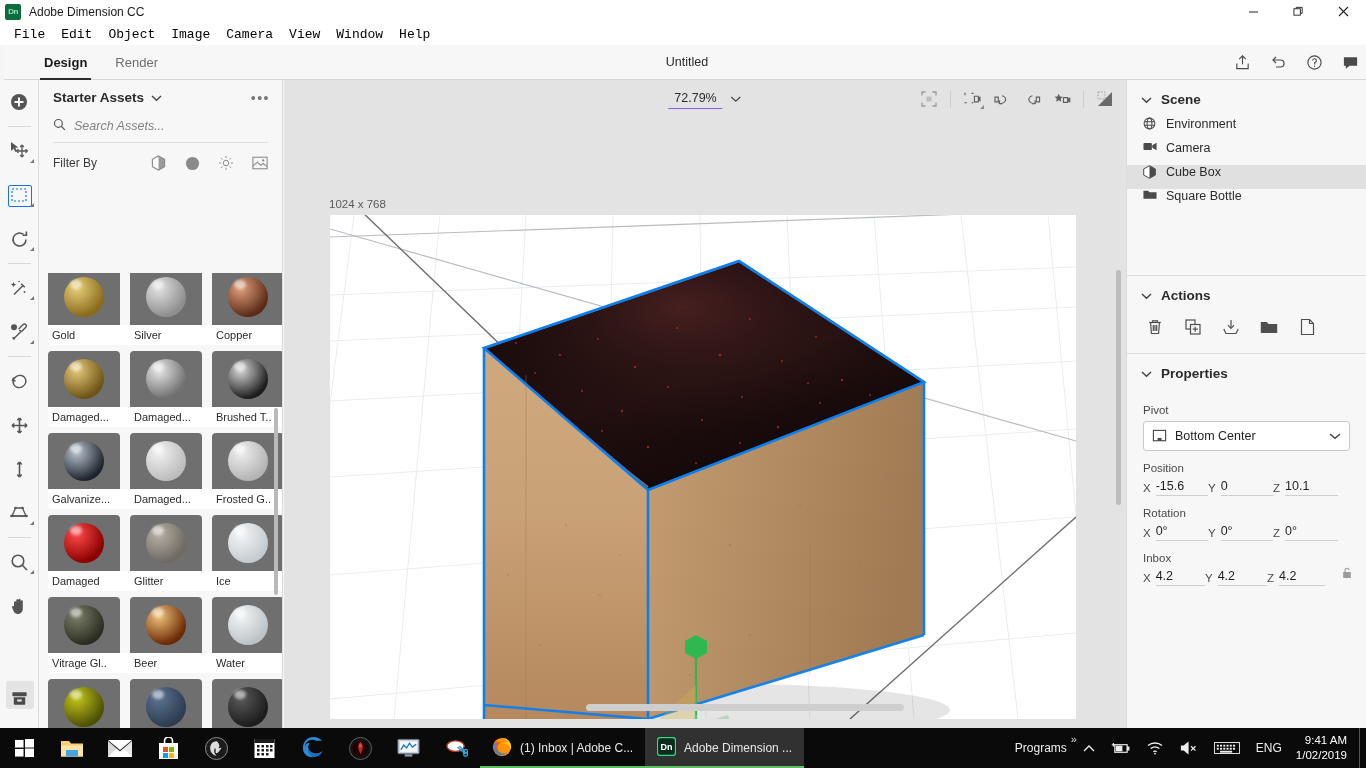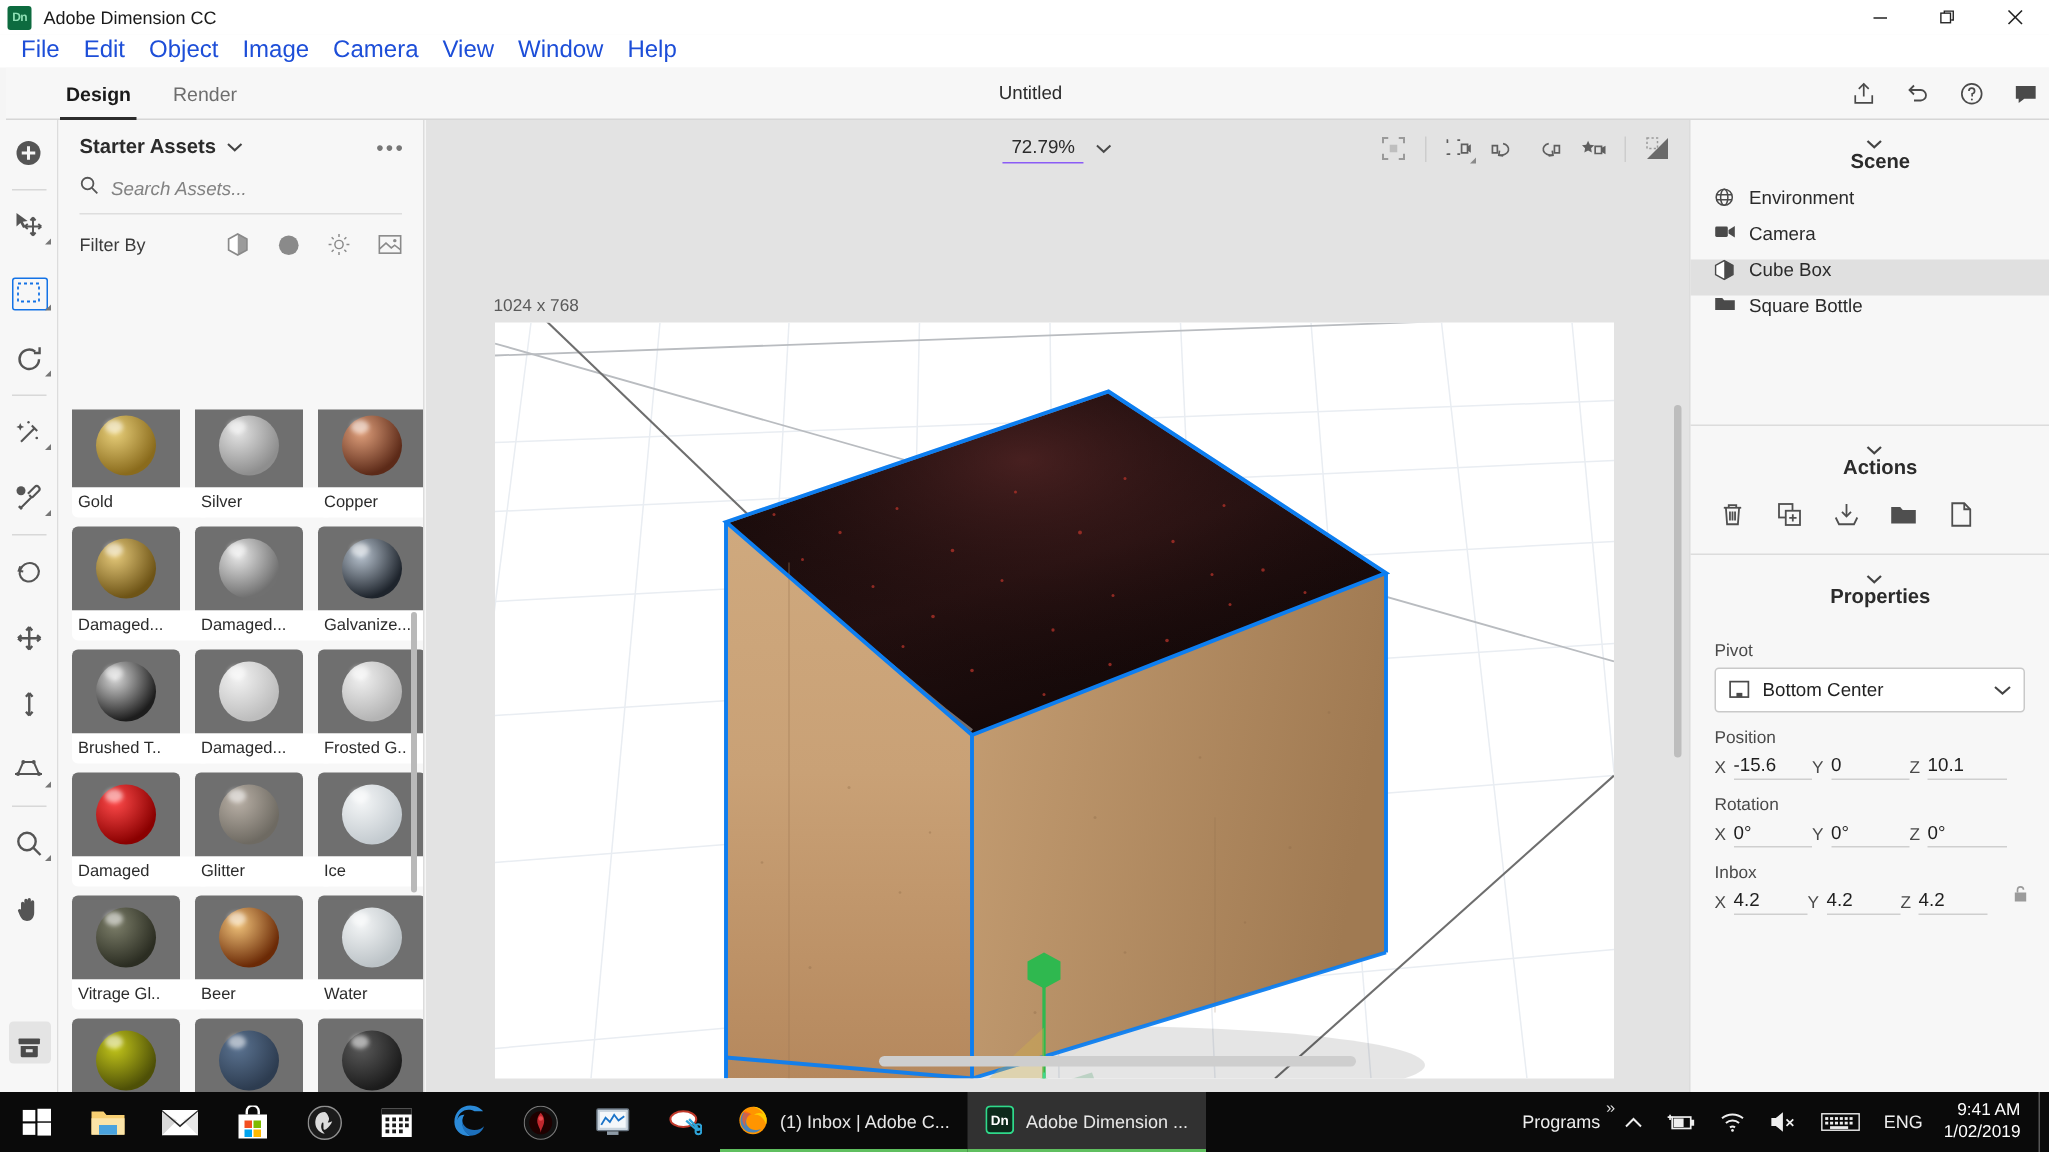--- a/index.html
+++ b/index.html
@@ -28,21 +28,21 @@
   .win-btn {
     width: 45px; height: 23px; display: flex; align-items: center; justify-content: center;
     font-size: 11px; color: #222;
   }
 
   
   .menubar {
     position: absolute; top: 23px; left: 0; width: 1366px; height: 22px;
     background: #ffffff; display: flex; align-items: center; padding-left: 6px;
   }
-  .menu-item { font-size: 16px; color: #1d4ed8; padding: 2px 8px; cursor: default; }
+  .menu-item { font-size: 13px; color: #000000; padding: 2px 8px; cursor: default; font-family: Liberation Mono, monospace; }
 
   
   .tabbar {
     position: absolute; top: 45px; left: 4px; width: 1366px; height: 35px;
     background: #f7f7f7; border-bottom: 1px solid #d6d6d6;
     display: flex; align-items: center;
   }
   .mode-tab {
     font-size: 13px; color: #6e6e6e; height: 35px; line-height: 35px;
     padding: 0 14px; margin-left: 26px; position: relative;
@@ -175,21 +175,21 @@
     position: absolute; left: 256px; bottom: 8px; width: 318px; height: 7px;
     background: #cecece; border-radius: 4px;
   }
 
   
   .rightpanel {
     position: absolute; top: 80px; left: 1126px; width: 240px; height: 648px;
     background: #f7f7f7; border-left: 1px solid #dcdcdc;
   }
   .rp-section-head {
-    display: flex; align-items: center; padding: 12px 0 10px 14px; flex-direction: column;
+    display: flex; align-items: center; padding: 12px 0 10px 14px;
   }
   .rp-section-head .chev2 { color: #444; margin-right: 9px; display: flex; }
   .rp-section-title { font-size: 13.5px; font-weight: bold; color: #2b2b2b; }
   .scene-list { padding-bottom: 6px; }
   .scene-item {
     height: 24px; display: flex; align-items: flex-start; padding-left: 16px;
     font-size: 12.5px; color: #2b2b2b;
   }
   .scene-item.selected { background: #e0e0e0; }
   .scene-item .si { width: 15px; color: #4a4a4a; margin-right: 8px; display:flex; align-items:center;}
@@ -496,29 +496,29 @@
             <div class="aname">Damaged...</div>
           </div>
           <div class="acard">
             <div class="athumb">
               <div class="asphere" style="background: radial-gradient(circle at 32% 28%, rgb(232, 232, 232), rgb(112, 112, 112) 72%);"></div>
             </div>
             <div class="aname">Damaged...</div>
           </div>
           <div class="acard">
             <div class="athumb">
+              <div class="asphere" style="background: radial-gradient(circle at 32% 28%, rgb(216, 216, 216), rgb(29, 29, 29) 72%);"></div>
+            </div>
+            <div class="aname">Brushed T..</div>
+          </div>
+          <div class="acard">
+            <div class="athumb">
               <div class="asphere" style="background: radial-gradient(circle at 32% 28%, rgb(185, 196, 208), rgb(30, 36, 44) 72%);"></div>
             </div>
             <div class="aname">Galvanize...</div>
-          </div>
-          <div class="acard">
-            <div class="athumb">
-              <div class="asphere" style="background: radial-gradient(circle at 32% 28%, rgb(216, 216, 216), rgb(29, 29, 29) 72%);"></div>
-            </div>
-            <div class="aname">Brushed T..</div>
           </div>
           <div class="acard">
             <div class="athumb">
               <div class="asphere" style="background: radial-gradient(circle at 32% 28%, rgb(242, 242, 242), rgb(189, 189, 189) 72%);"></div>
             </div>
             <div class="aname">Damaged...</div>
           </div>
           <div class="acard">
             <div class="athumb">
               <div class="asphere" style="background: radial-gradient(circle at 32% 28%, rgb(240, 240, 240), rgb(180, 180, 180) 72%);"></div>

